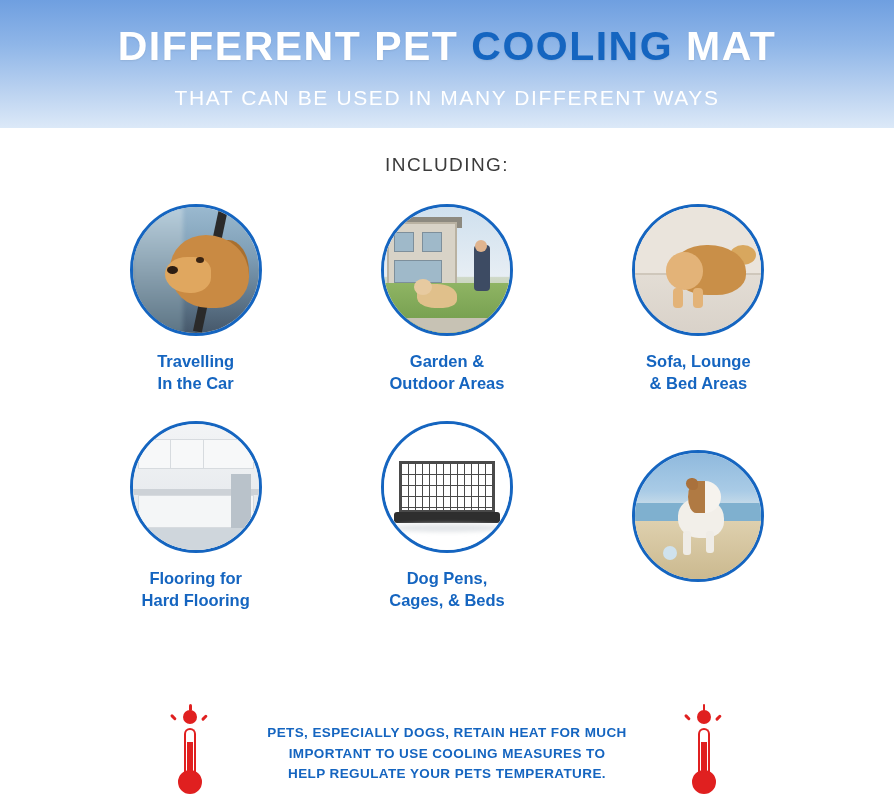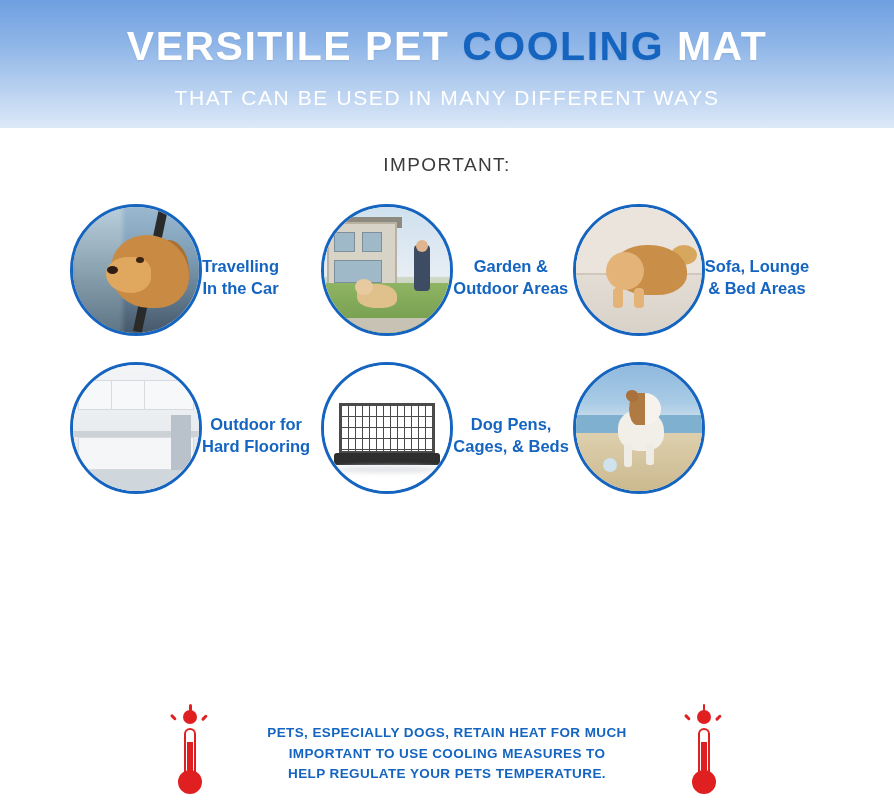--- a/index.html
+++ b/index.html
@@ -59,21 +59,23 @@
   
   .grid {
     margin-top: 28px;
     display: grid;
     grid-template-columns: repeat(3, 1fr);
     row-gap: 26px;
     padding: 0 70px;
   }
   .cell {
     display: flex;
+    flex-direction: column;
     align-items: center;
+    justify-content: center;
   }
   .circle {
     width: 132px;
     height: 132px;
     border-radius: 50%;
     border: 3px solid #1565c0;
     overflow: hidden;
     position: relative;
     background: #dfe7ef;
   }
@@ -182,26 +184,26 @@
   .thermo .sun { position:absolute; left:16px; top:2px; width:14px; height:14px; background:#e02020; border-radius:50%; }
   .thermo .ray { position:absolute; background:#e02020; width:2.5px; height:7px; border-radius:2px; }
 </style>
 </head>
 <body>
 
 <div class="page">
 
   <div class="header">
     <div class="title">
-      <span>VERSITILE PET </span><span class="accent">COOLING</span><span> MAT</span>
+      <span>DIFFERENT PET </span><span class="accent">COOLING</span><span> MAT</span>
     </div>
     <div class="subtitle">THAT CAN BE USED IN MANY DIFFERENT WAYS</div>
   </div>
 
-  <div class="including">IMPORTANT:</div>
+  <div class="including">INCLUDING:</div>
 
   <div class="grid">
 
     <div class="cell">
       <div class="circle">
         <div class="scene">
           <div class="car-sky"></div>
           <div class="car-blur"></div>
           <div class="car-strap"></div>
           <div class="car-dog-ear"></div>
@@ -266,21 +268,21 @@
           <div class="k-upper"></div>
           <div class="k-upper-div" style="left:30%;"></div>
           <div class="k-upper-div" style="left:56%;"></div>
           <div class="k-counter"></div>
           <div class="k-lower"></div>
           <div class="k-fridge"></div>
           <div class="k-floor"></div>
         </div>
       </div>
       <div class="caption">
-        <div>Outdoor for</div>
+        <div>Flooring for</div>
         <div>Hard Flooring</div>
       </div>
     </div>
 
     <div class="cell">
       <div class="circle">
         <div class="scene">
           <div class="c-bg"></div>
           <div class="c-cage"></div>
           <div class="c-tray"></div>

